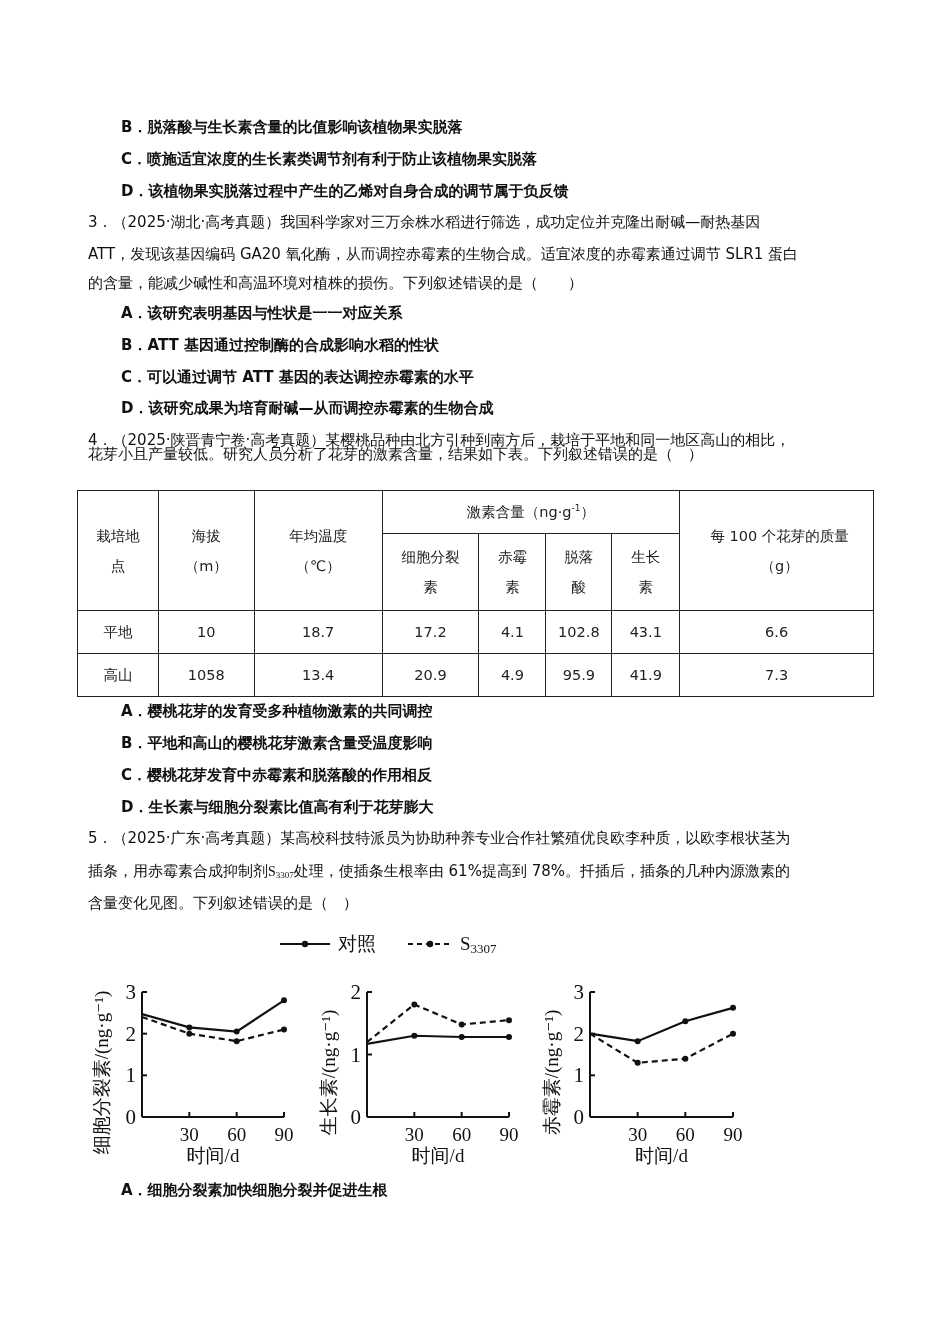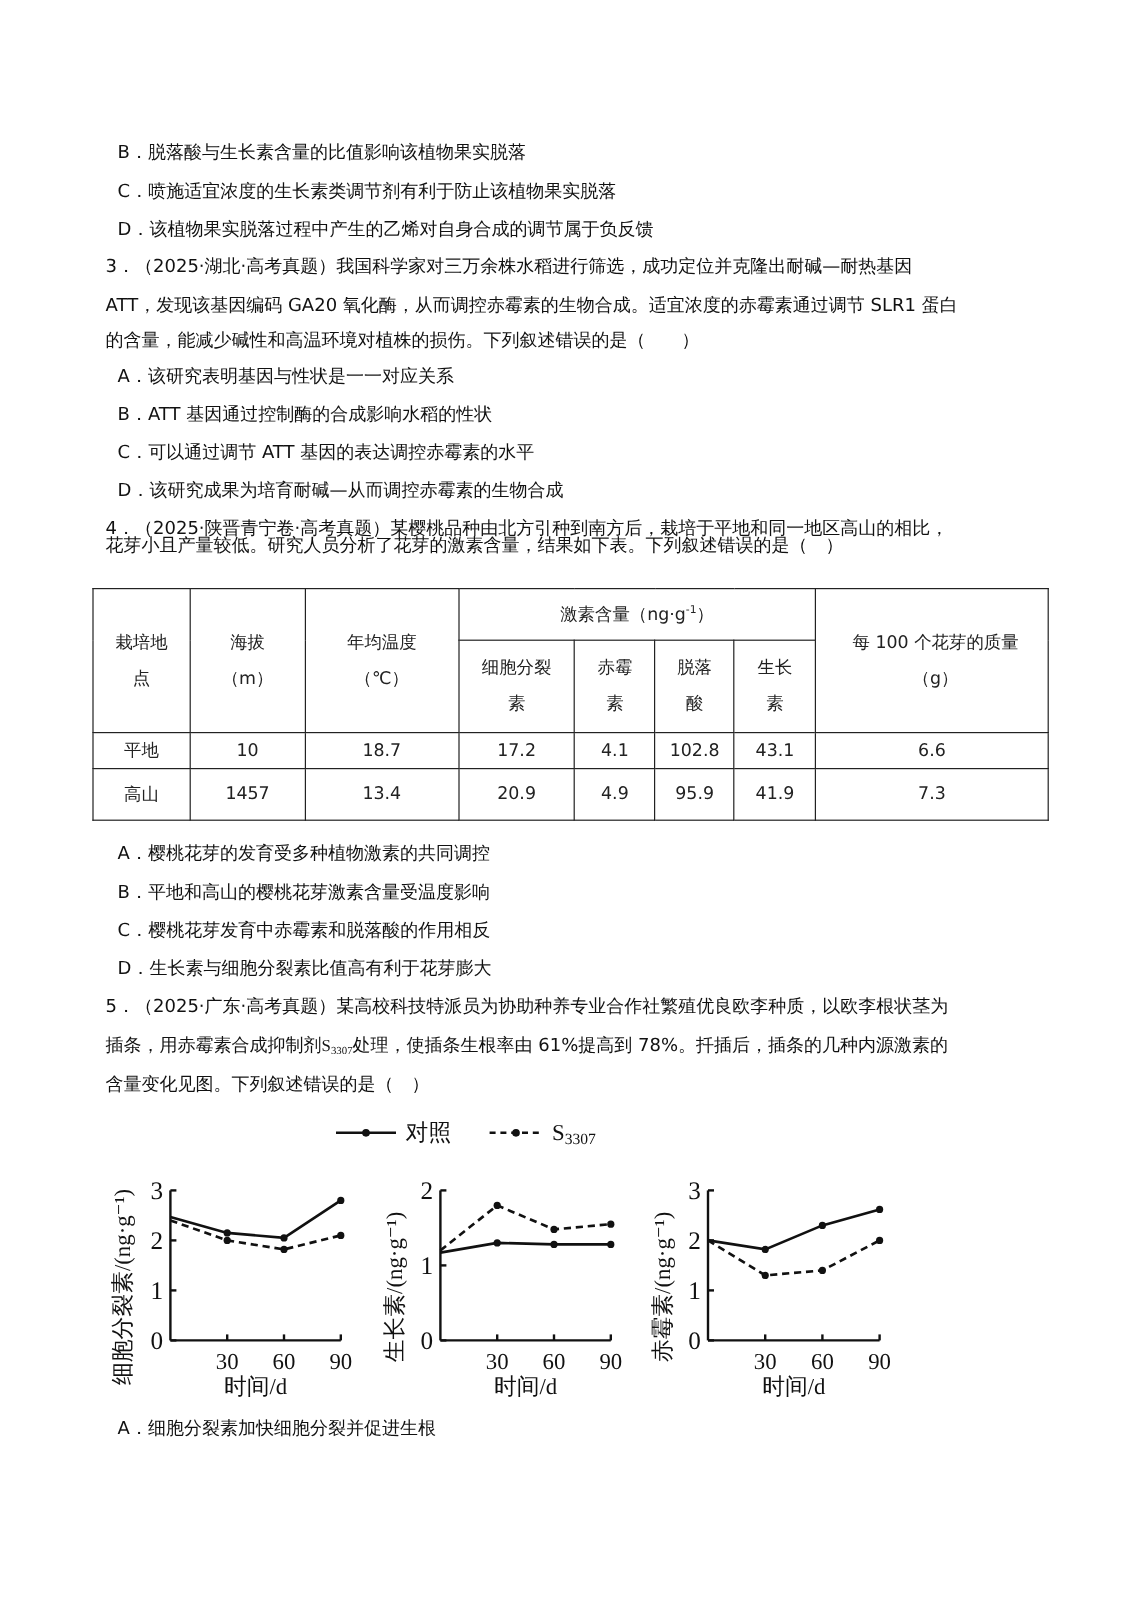--- a/index.html
+++ b/index.html
@@ -1,19 +1,19 @@
 <!DOCTYPE html>
 <html><head>
 <meta charset="utf-8">
 <style>
   html, body { margin: 0; padding: 0; background: #ffffff; }
   body { width: 950px; height: 1344px; position: relative; overflow: hidden;
          font-family: "DejaVu Sans", "Liberation Sans", sans-serif; color: #111; font-size: 15px; }
   .line { position: absolute; left: 88px; white-space: nowrap; line-height: 20px; }
-  .opt { left: 98px; }
+  .opt { left: 121px; font-weight: bold; }
   .sub { font-family: "Liberation Serif", serif; font-size: 14px; }
   .sub small { font-size: 9px; vertical-align: -2px; }
   table.data { position: absolute; left: 77px; top: 490px; width: 797px; border-collapse: collapse;
                font-size: 14.5px; }
   table.data td { border: 1.3px solid #222; text-align: center; padding: 4px; color: #222; }
   table.data .h { line-height: 30px; }
   .leftalign { text-align: left; padding-left: 10px !important; }
   svg text { font-family: "Liberation Serif", "DejaVu Serif", serif; fill: #111; }
 </style>
 </head>
@@ -92,33 +92,33 @@
     </td>
     <td class="h">
       <div>脱落</div>
       <div>酸</div>
     </td>
     <td class="h">
       <div>生长</div>
       <div>素</div>
     </td>
   </tr>
-  <tr style="height:30px">
+  <tr style="height:43px">
     <td>平地</td>
     <td>10</td>
     <td>18.7</td>
     <td>17.2</td>
     <td>4.1</td>
     <td>102.8</td>
     <td>43.1</td>
     <td>6.6</td>
   </tr>
   <tr style="height:43px">
     <td>高山</td>
-    <td>1457</td>
+    <td>1058</td>
     <td>13.4</td>
     <td>20.9</td>
     <td>4.9</td>
     <td>95.9</td>
     <td>41.9</td>
     <td>7.3</td>
   </tr>
 </tbody>
   </table>
 

